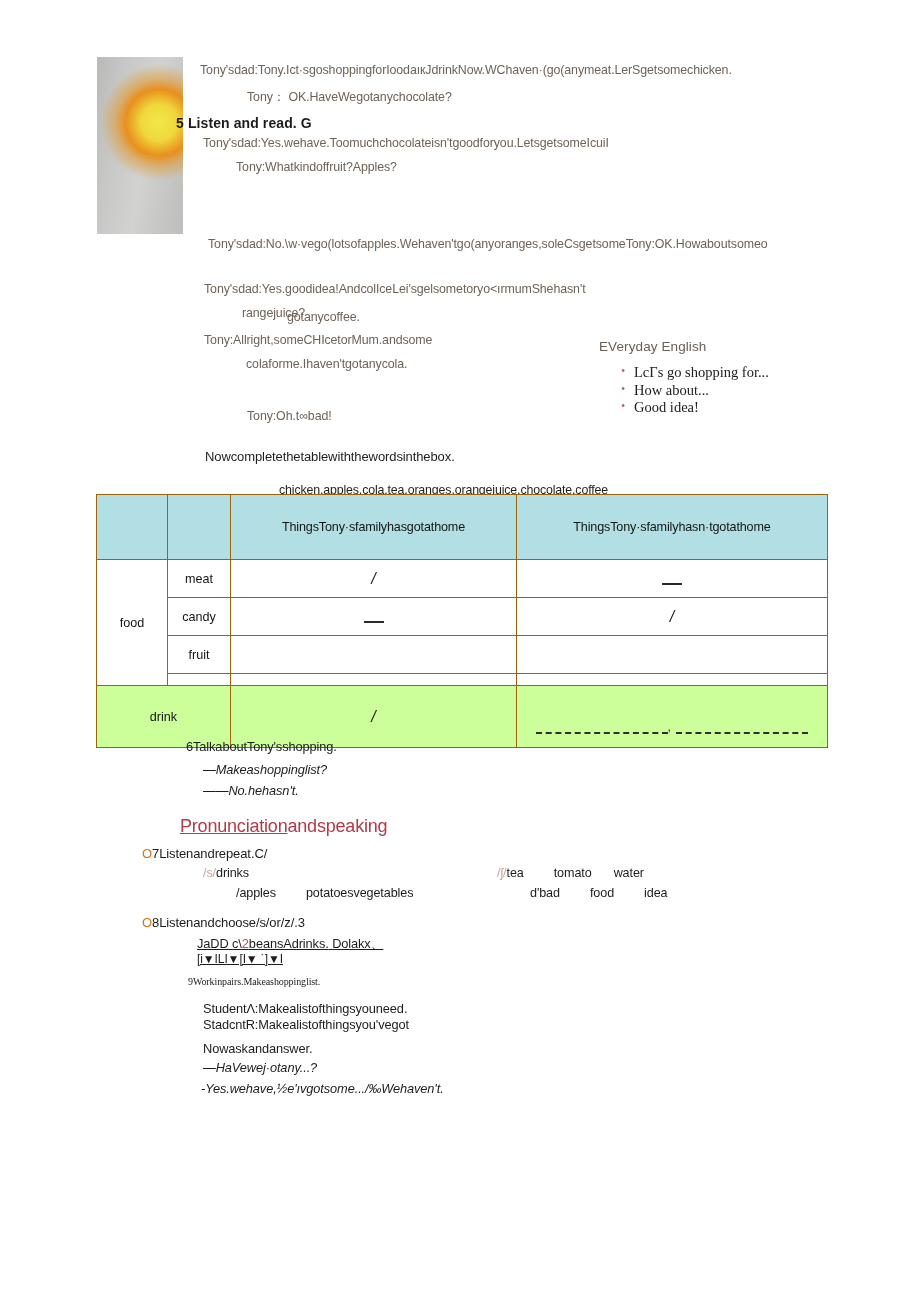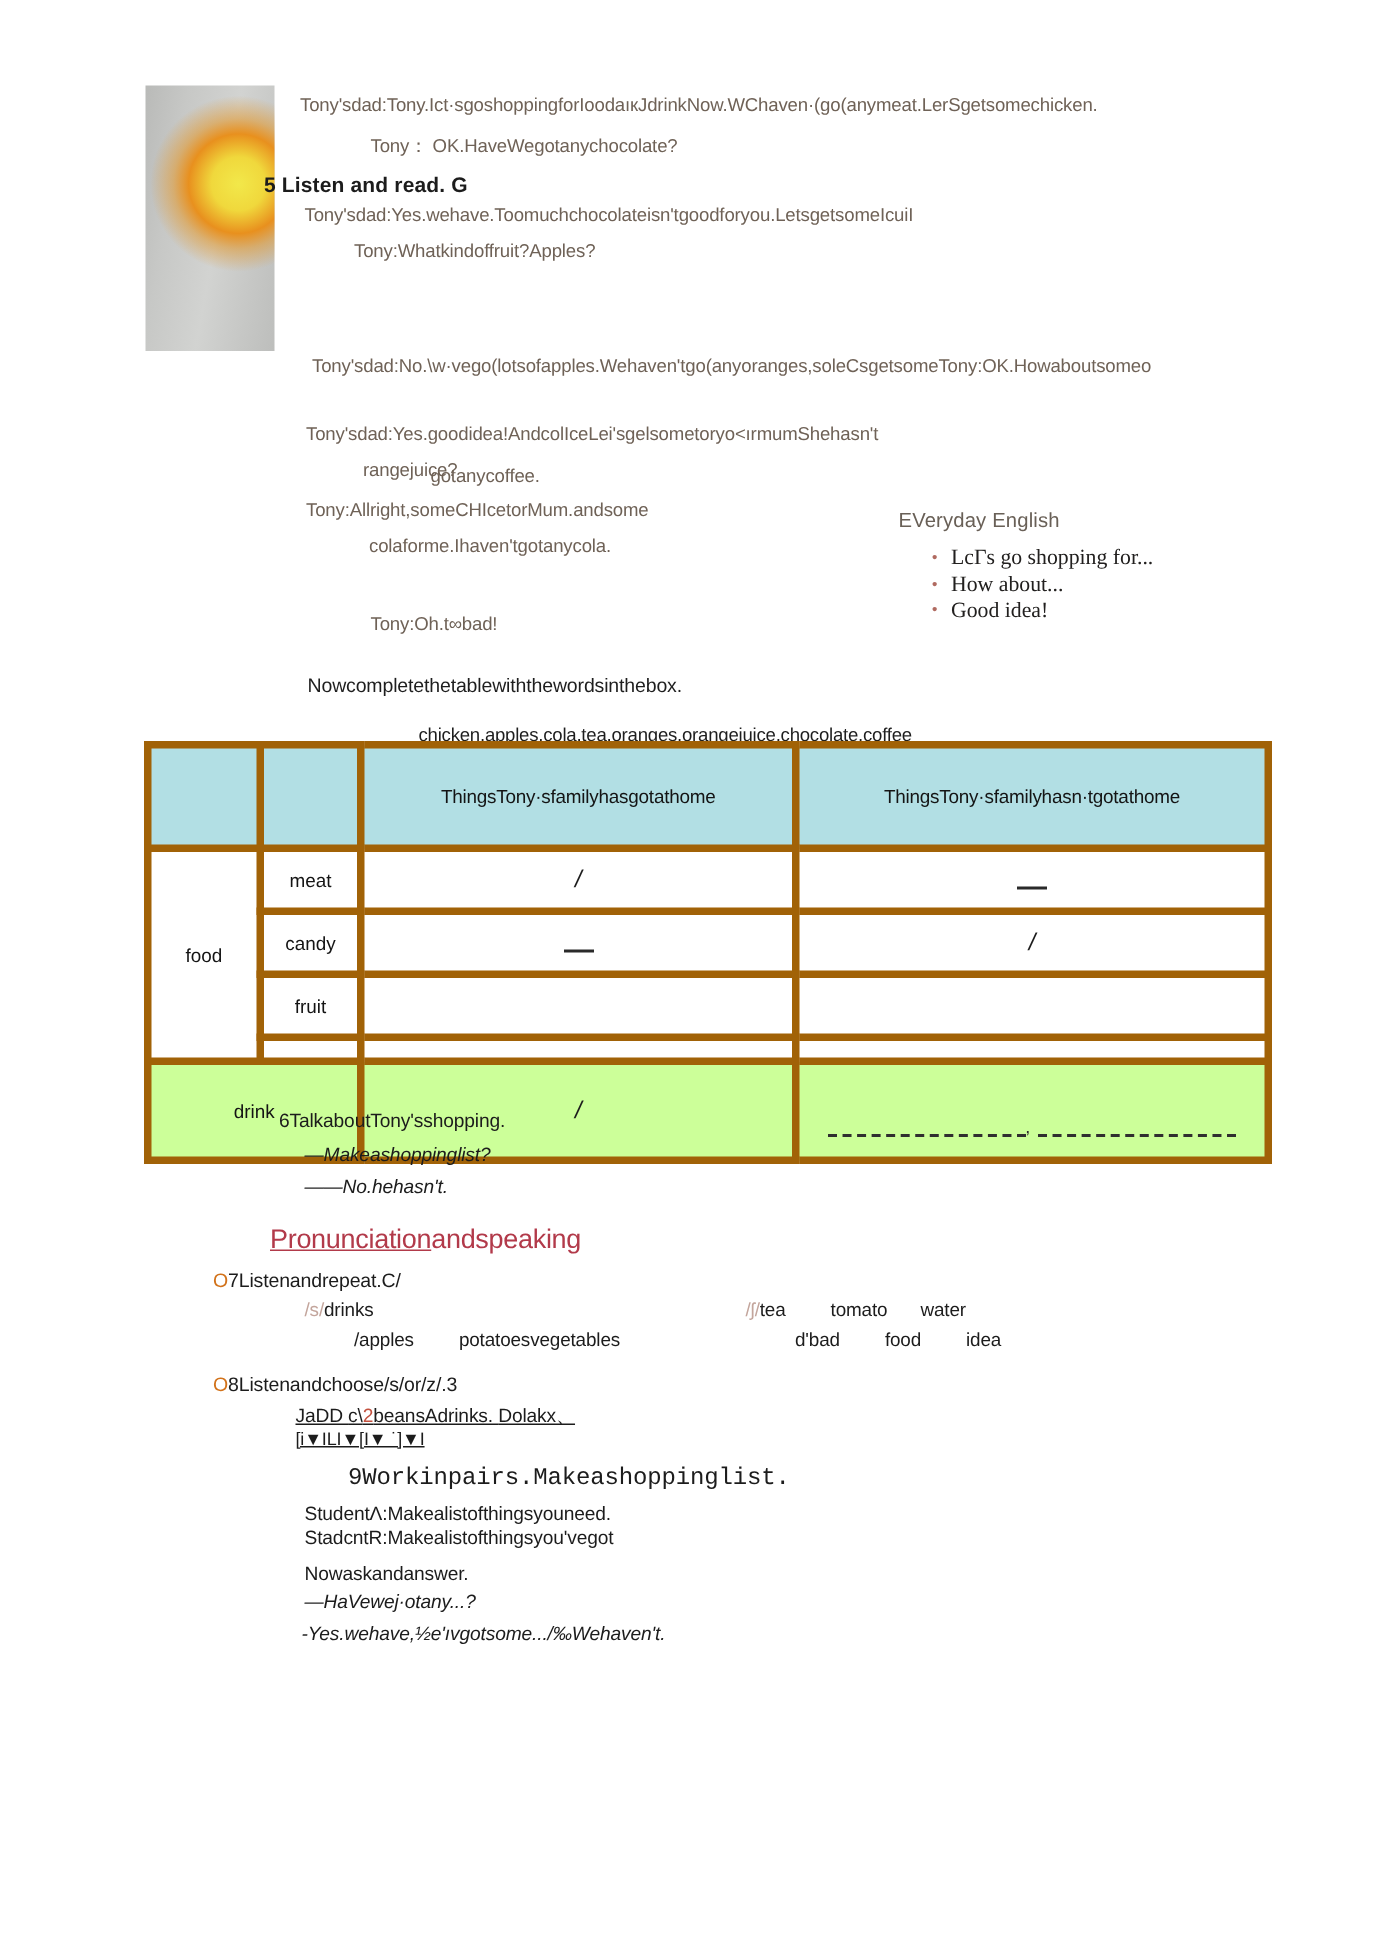--- a/index.html
+++ b/index.html
@@ -138,21 +138,21 @@
     left: 96px;
     top: 494px;
     width: 727px;
     border-collapse: collapse;
     table-layout: fixed;
     font-family: "Liberation Sans", sans-serif;
     font-size: 12.6px;
     color: #141414;
   }
   .tbl td {
-    border: 5px solid #a16207;
+    border: 1px solid #a16207;
     text-align: center;
     vertical-align: middle;
     padding: 0;
   }
   .hdr-cell {
     background: #b2dfe4;
     height: 64px;
     font-size: 12.6px;
     letter-spacing: -0.15px;
   }
@@ -311,26 +311,25 @@
     letter-spacing: -0.1px;
   }
   .red-ch { color: #c2503e; }
   .pink-ch { color: #dba8a0; }
 
   
   .s9-title {
     position: absolute;
     left: 188px;
     top: 976px;
-    font-family: Liberation Mono, monospace;
-    font-size: 16px;
-    color: #1c1c1c;
-    white-space: nowrap;
-    letter-spacing: -0.1px;
-    margin-left: 44px;
+    font-family: Liberation Serif, serif;
+    font-size: 10px;
+    color: #1c1c1c;
+    white-space: nowrap;
+    letter-spacing: -0.1px;
   }
   .s9-a { position: absolute; left: 203px; top: 1001px; }
   .s9-b { position: absolute; left: 203px; top: 1017px; }
   .s9-c { position: absolute; left: 203px; top: 1041px; }
   .s9-d { position: absolute; left: 203px; top: 1060px; font-style: italic; }
   .s9-e { position: absolute; left: 201px; top: 1081px; font-style: italic; }
   .s9-line {
     font-family: Liberation Sans, sans-serif;
     font-size: 12.8px;
     color: #1c1c1c;

